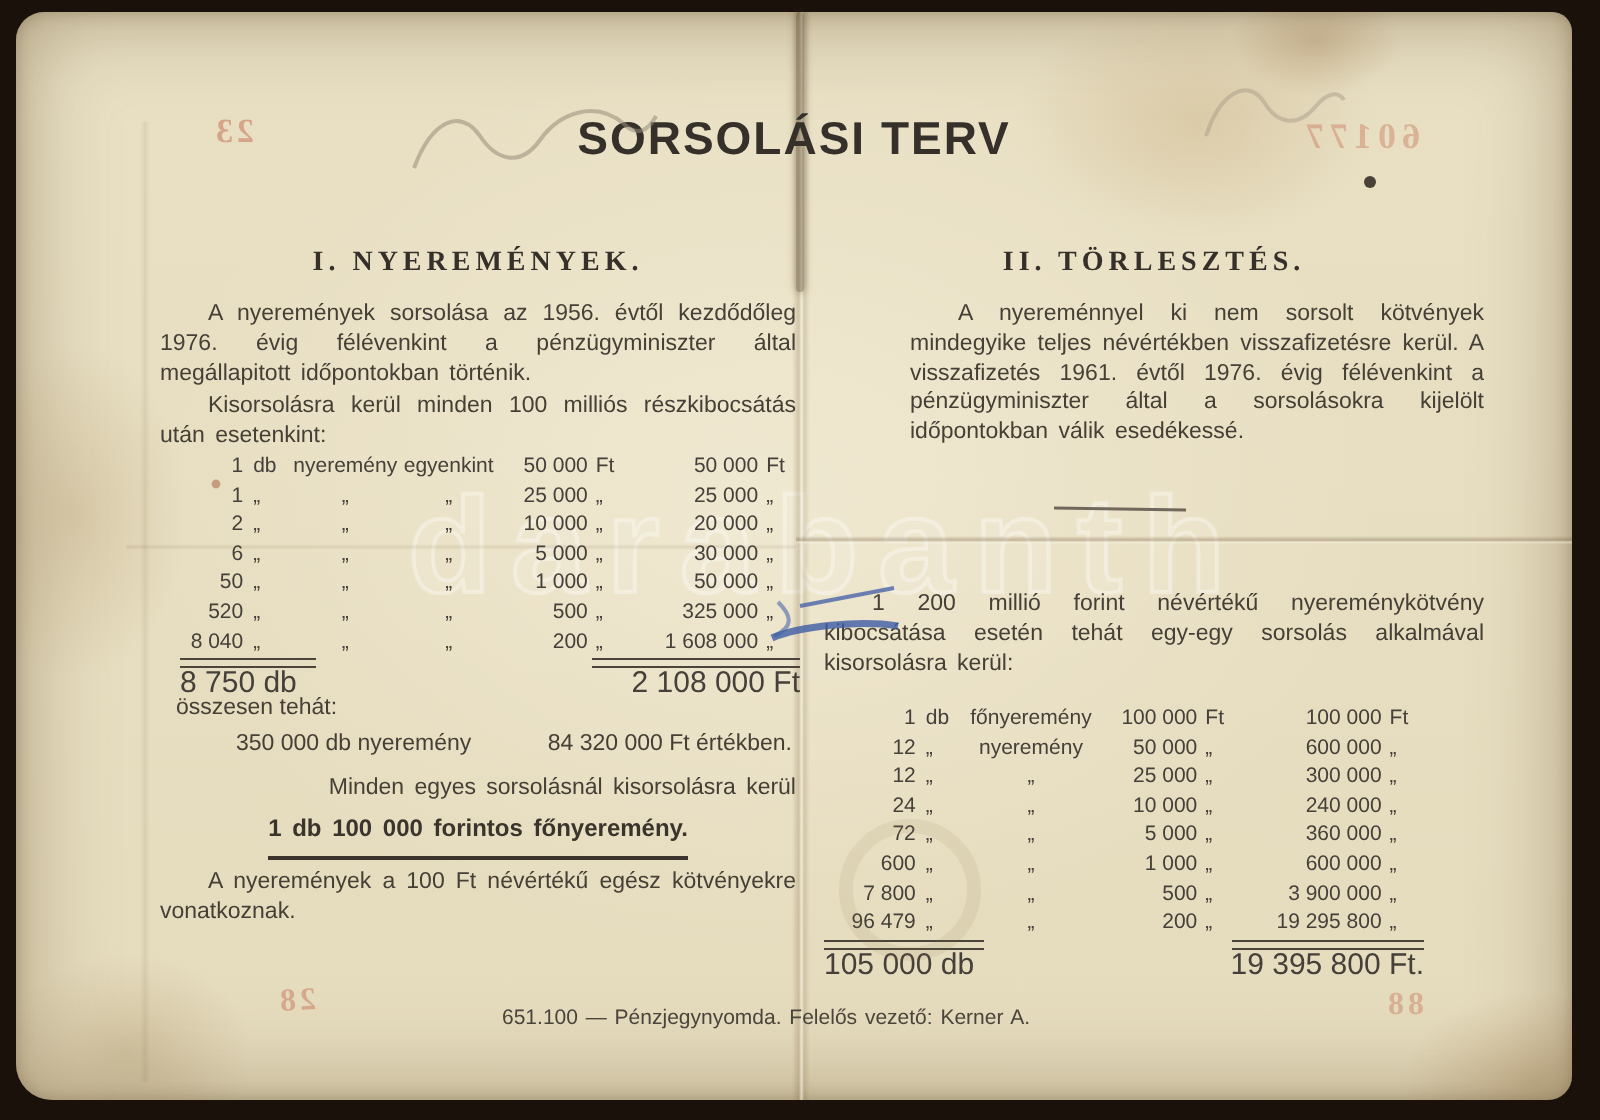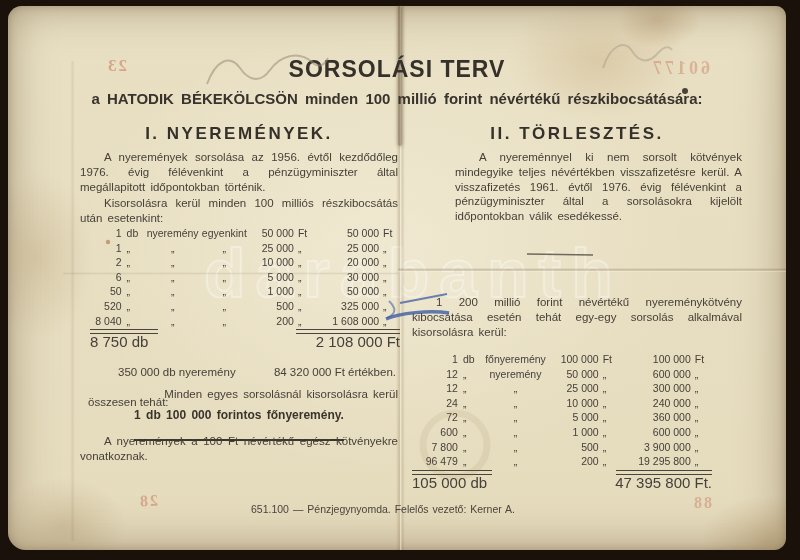--- a/index.html
+++ b/index.html
@@ -54,22 +54,22 @@
 
   
   .doc-title{left:0;right:0;top:50px;text-align:center;font-size:23px;font-weight:bold;
     letter-spacing:1px;color:#35302a;}
   .doc-subtitle{left:0;right:0;top:84px;text-align:center;font-size:15px;font-weight:bold;
     word-spacing:3px;color:#38332c;}
 
   .col{position:absolute;}
   .col-left{left:72px;top:0;width:318px;}
   .col-right{left:404px;top:0;width:330px;}
-  .col-head{position:absolute;left:0;right:0;text-align:center;font-size:17px;font-weight:bold;
-    letter-spacing:2.5px;color:#35302a;top:118px;}
+  .col-head{position:absolute;left:0;right:0;text-align:center;font-size:14px;font-weight:bold;
+    letter-spacing:2.5px;color:#35302a;top:118px;font-family:Liberation Serif, serif;}
   .para{position:absolute;left:0;right:0;font-size:11.5px;line-height:14.8px;
     text-align:justify;word-spacing:2px;color:#453f36;}
   .indent{text-indent:24px;}
 
   
   .ptable{position:absolute;font-size:10.5px;color:#46403a;}
   .ptable-left{left:76px;top:220px;width:316px;}
   .ptable-right{left:404px;top:346px;width:300px;}
   .t-row{display:flex;line-height:14.6px;white-space:nowrap;}
   .tc{display:inline-block;}
@@ -89,29 +89,29 @@
   .R-total{width:72px;text-align:right;margin-left:4px;}
   .R-ft2{width:18px;padding-left:4px;}
   .rules{display:flex;justify-content:space-between;height:4px;margin:1px 0 1px 0;}
   .rule{height:3px;border-top:1px solid #4a443c;border-bottom:1px solid #4a443c;}
   .rule-l{width:68px;margin-left:6px;}
   .rule-r{width:104px;}
   .rule-l2{width:80px;margin-left:0;}
   .rule-r2{width:96px;}
   .t-totals{display:flex;justify-content:space-between;line-height:15px;font-size:15px;}
 
-  .osszesen-label{position:absolute;left:8px;top:342px;font-size:11.5px;color:#453f36;margin-top:48px;}
+  .osszesen-label{position:absolute;left:8px;top:342px;font-size:11.5px;color:#453f36;}
   .osszesen-line{position:absolute;left:0;right:2px;top:360px;display:flex;
     justify-content:space-between;font-size:11.5px;color:#453f36;}
   .osszesen-line .a{margin-left:38px;}
   .minden-line{position:absolute;left:0;right:0;top:382px;text-align:right;
     font-size:11.5px;color:#453f36;word-spacing:2px;}
   .fony-wrap{position:absolute;left:0;right:0;top:399px;text-align:center;}
   .fony{display:inline-block;font-size:12px;font-weight:bold;color:#3a342c;
-    border-bottom:2px solid #3a342c;padding-bottom:17px;word-spacing:2px;}
+    border-bottom:2px solid #3a342c;padding-bottom:7px;word-spacing:2px;}
   .footer-line{position:absolute;left:50%;transform:translateX(-50%);margin-left:-14px;
     top:497px;font-size:10.5px;color:#4a443c;white-space:nowrap;word-spacing:1px;}
 
   svg.marks{position:absolute;left:0;top:0;pointer-events:none;}
 </style>
 </head>
 <body>
 
 <div class="paper">
 
@@ -121,21 +121,20 @@
   <div class="ghost ghost-bl">28</div>
   <div class="ghost ghost-br">88</div>
 
   <div class="fold-v"></div>
   <div class="fold-slit"></div>
   <div class="crease-h-right"></div>
   <div class="crease-h-left"></div>
   <div class="crease-v-left"></div>
 
   <div class="abs doc-title">SORSOLÁSI TERV</div>
-  <div class="abs doc-subtitle">a HATODIK BÉKEKÖLCSÖN minden 100 millió forint névértékű részkibocsátására:</div>
 
   <div class="col col-left">
     <div class="col-head">I. NYEREMÉNYEK.</div>
     <div class="para indent" style="top:144px;">A nyeremények sorsolása az 1956. évtől kezdődőleg 1976. évig félévenkint a pénzügyminiszter által megállapitott időpontokban történik.</div>
     <div class="para indent" style="top:190px;">Kisorsolásra kerül minden 100 milliós részkibocsátás után esetenkint:</div>
   </div>
 
   <div class="ptable ptable-left">
     <div class="t-row">
       <span class="tc L-count">1</span>
@@ -308,21 +307,21 @@
       <span class="tc R-ft">„</span>
       <span class="tc R-total">19 295 800</span>
       <span class="tc R-ft2">„</span>
     </div>
     <div class="rules">
       <span class="rule rule-l2"></span>
       <span class="rule rule-r2"></span>
     </div>
     <div class="t-totals">
       <span>105 000 db</span>
-      <span>47 395 800 Ft.</span>
+      <span>19 395 800 Ft.</span>
     </div>
   </div>
 
   <div class="footer-line">651.100 — Pénzjegynyomda. Felelős vezető: Kerner A.</div>
 
   <svg class="marks" width="778" height="544" viewBox="0 0 778 544">
     <path d="M199,78 C208,54 222,48 232,62 C240,74 252,78 262,64 C272,50 290,44 304,56 C310,62 316,60 320,52" fill="none" stroke="#978d79" stroke-width="2" opacity="0.55"></path>
     <path d="M595,62 C602,40 616,33 624,45 C630,55 640,59 650,47 C655,41 661,39 664,44" fill="none" stroke="#9a9180" stroke-width="2" opacity="0.4"></path>
     <path d="M392,297 L439,288" fill="none" stroke="#3d5ca5" stroke-width="2" opacity="0.75"></path>
     <path d="M378,313 C392,307 422,304 441,307" fill="none" stroke="#3d5ca5" stroke-width="3.5" opacity="0.8"></path>

